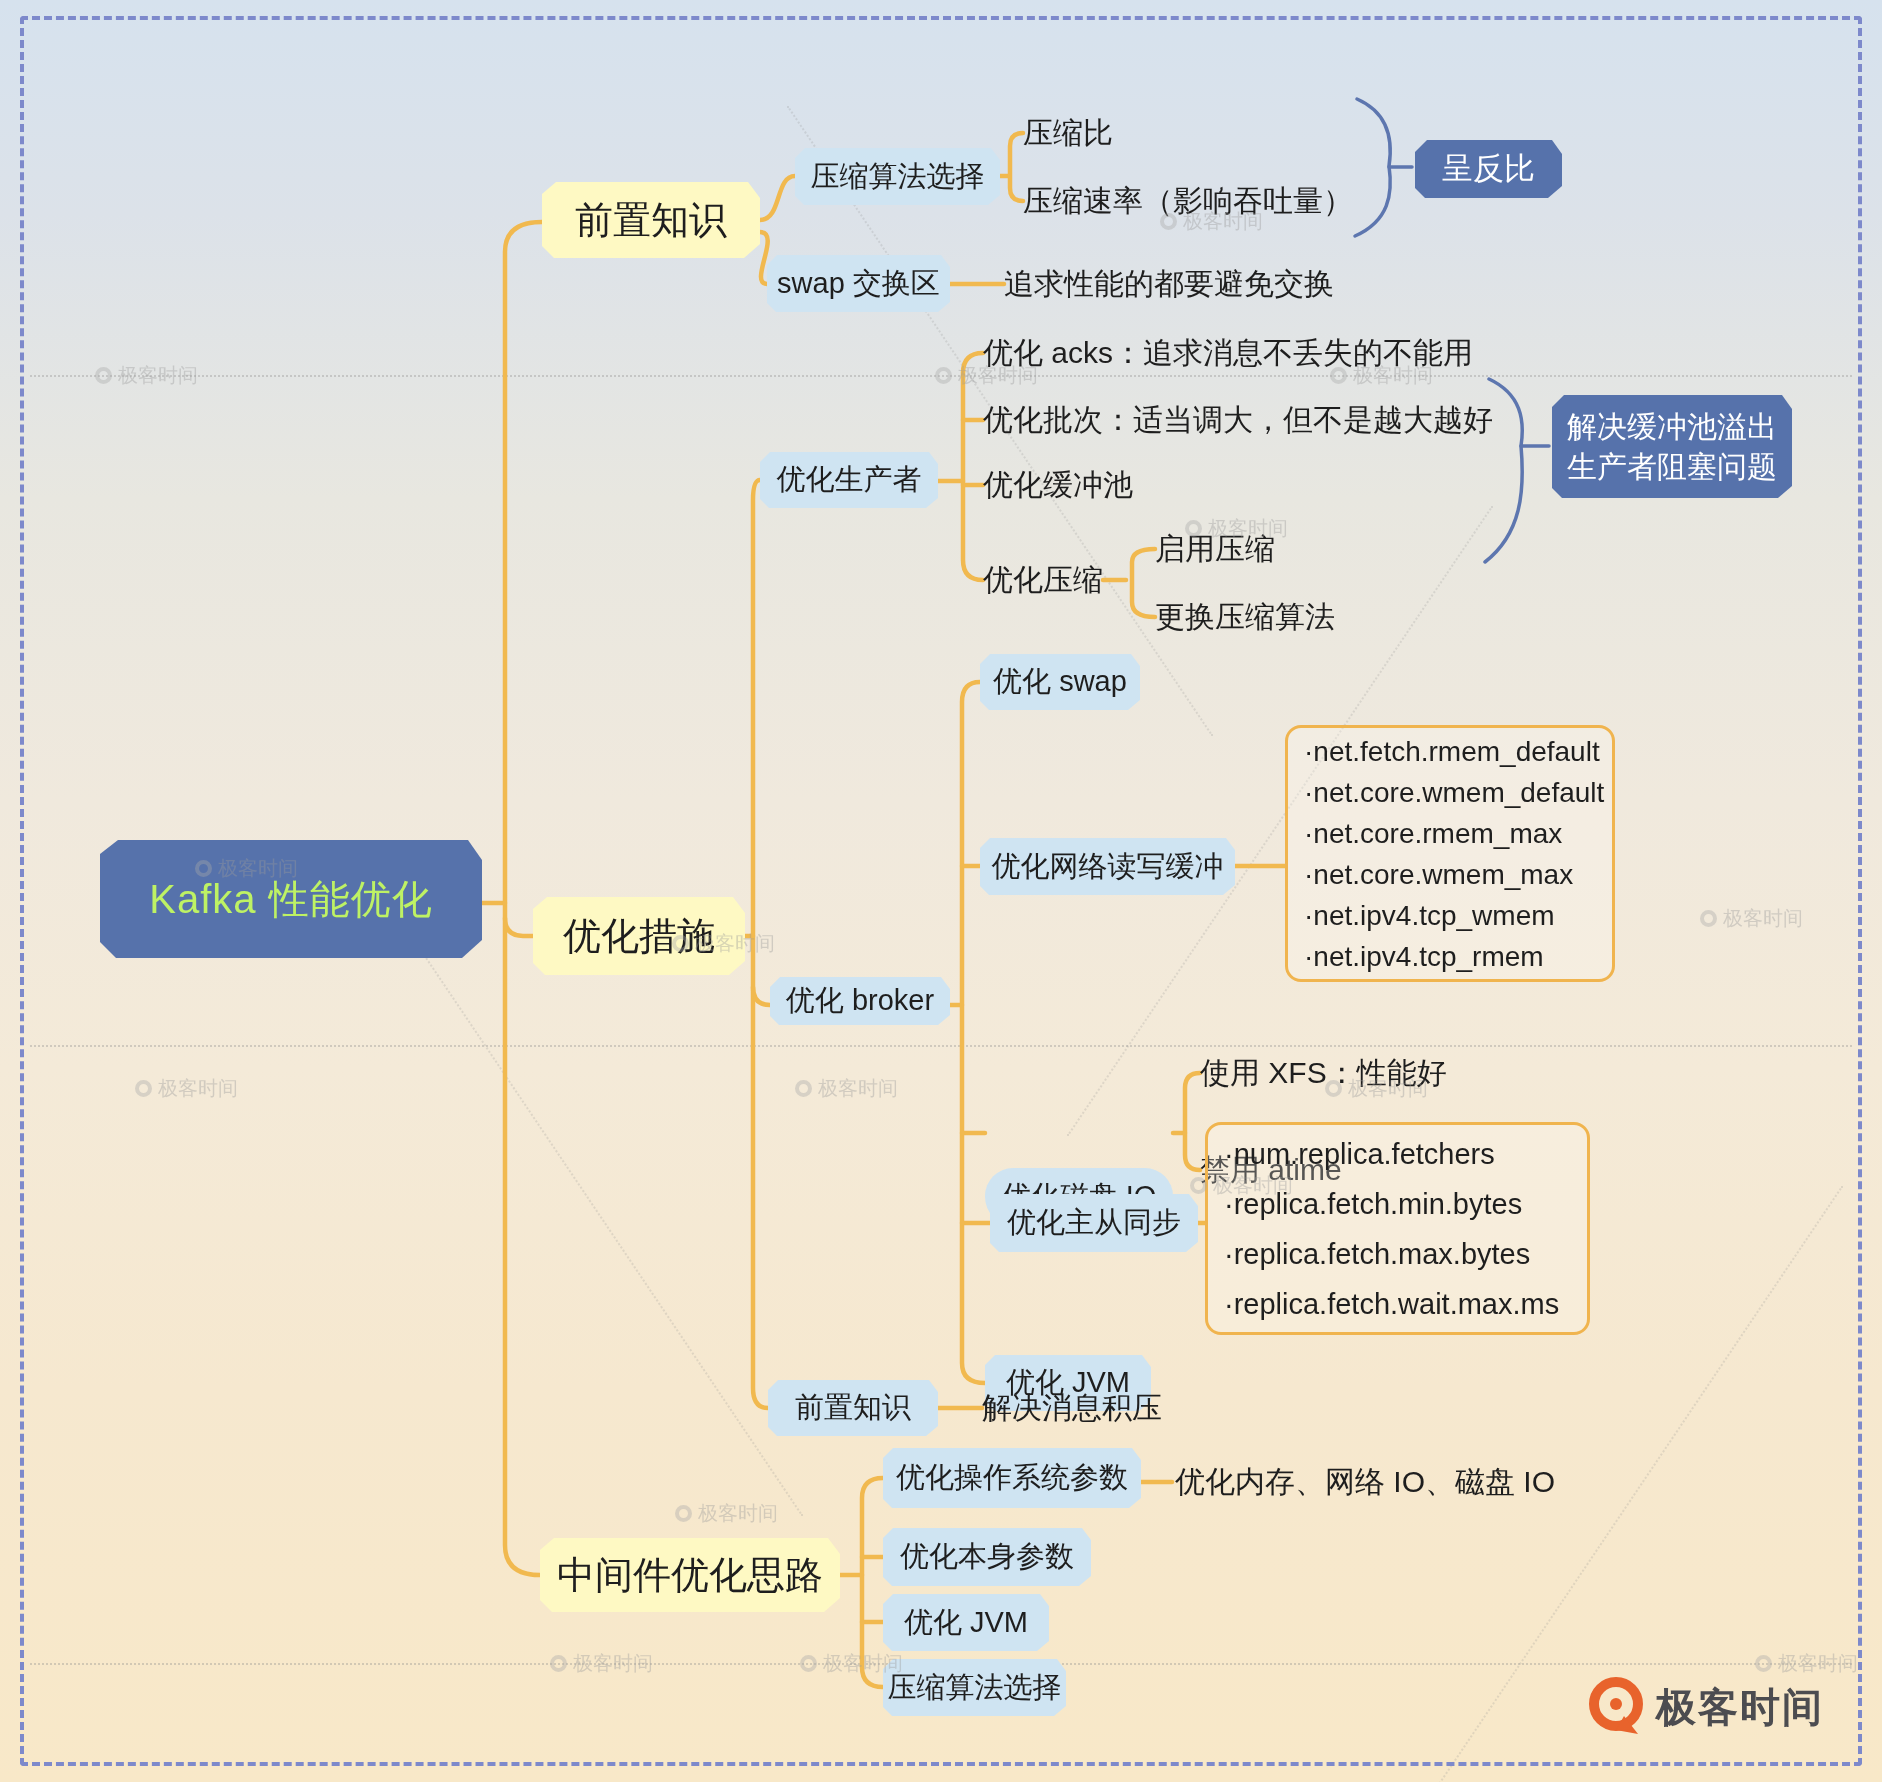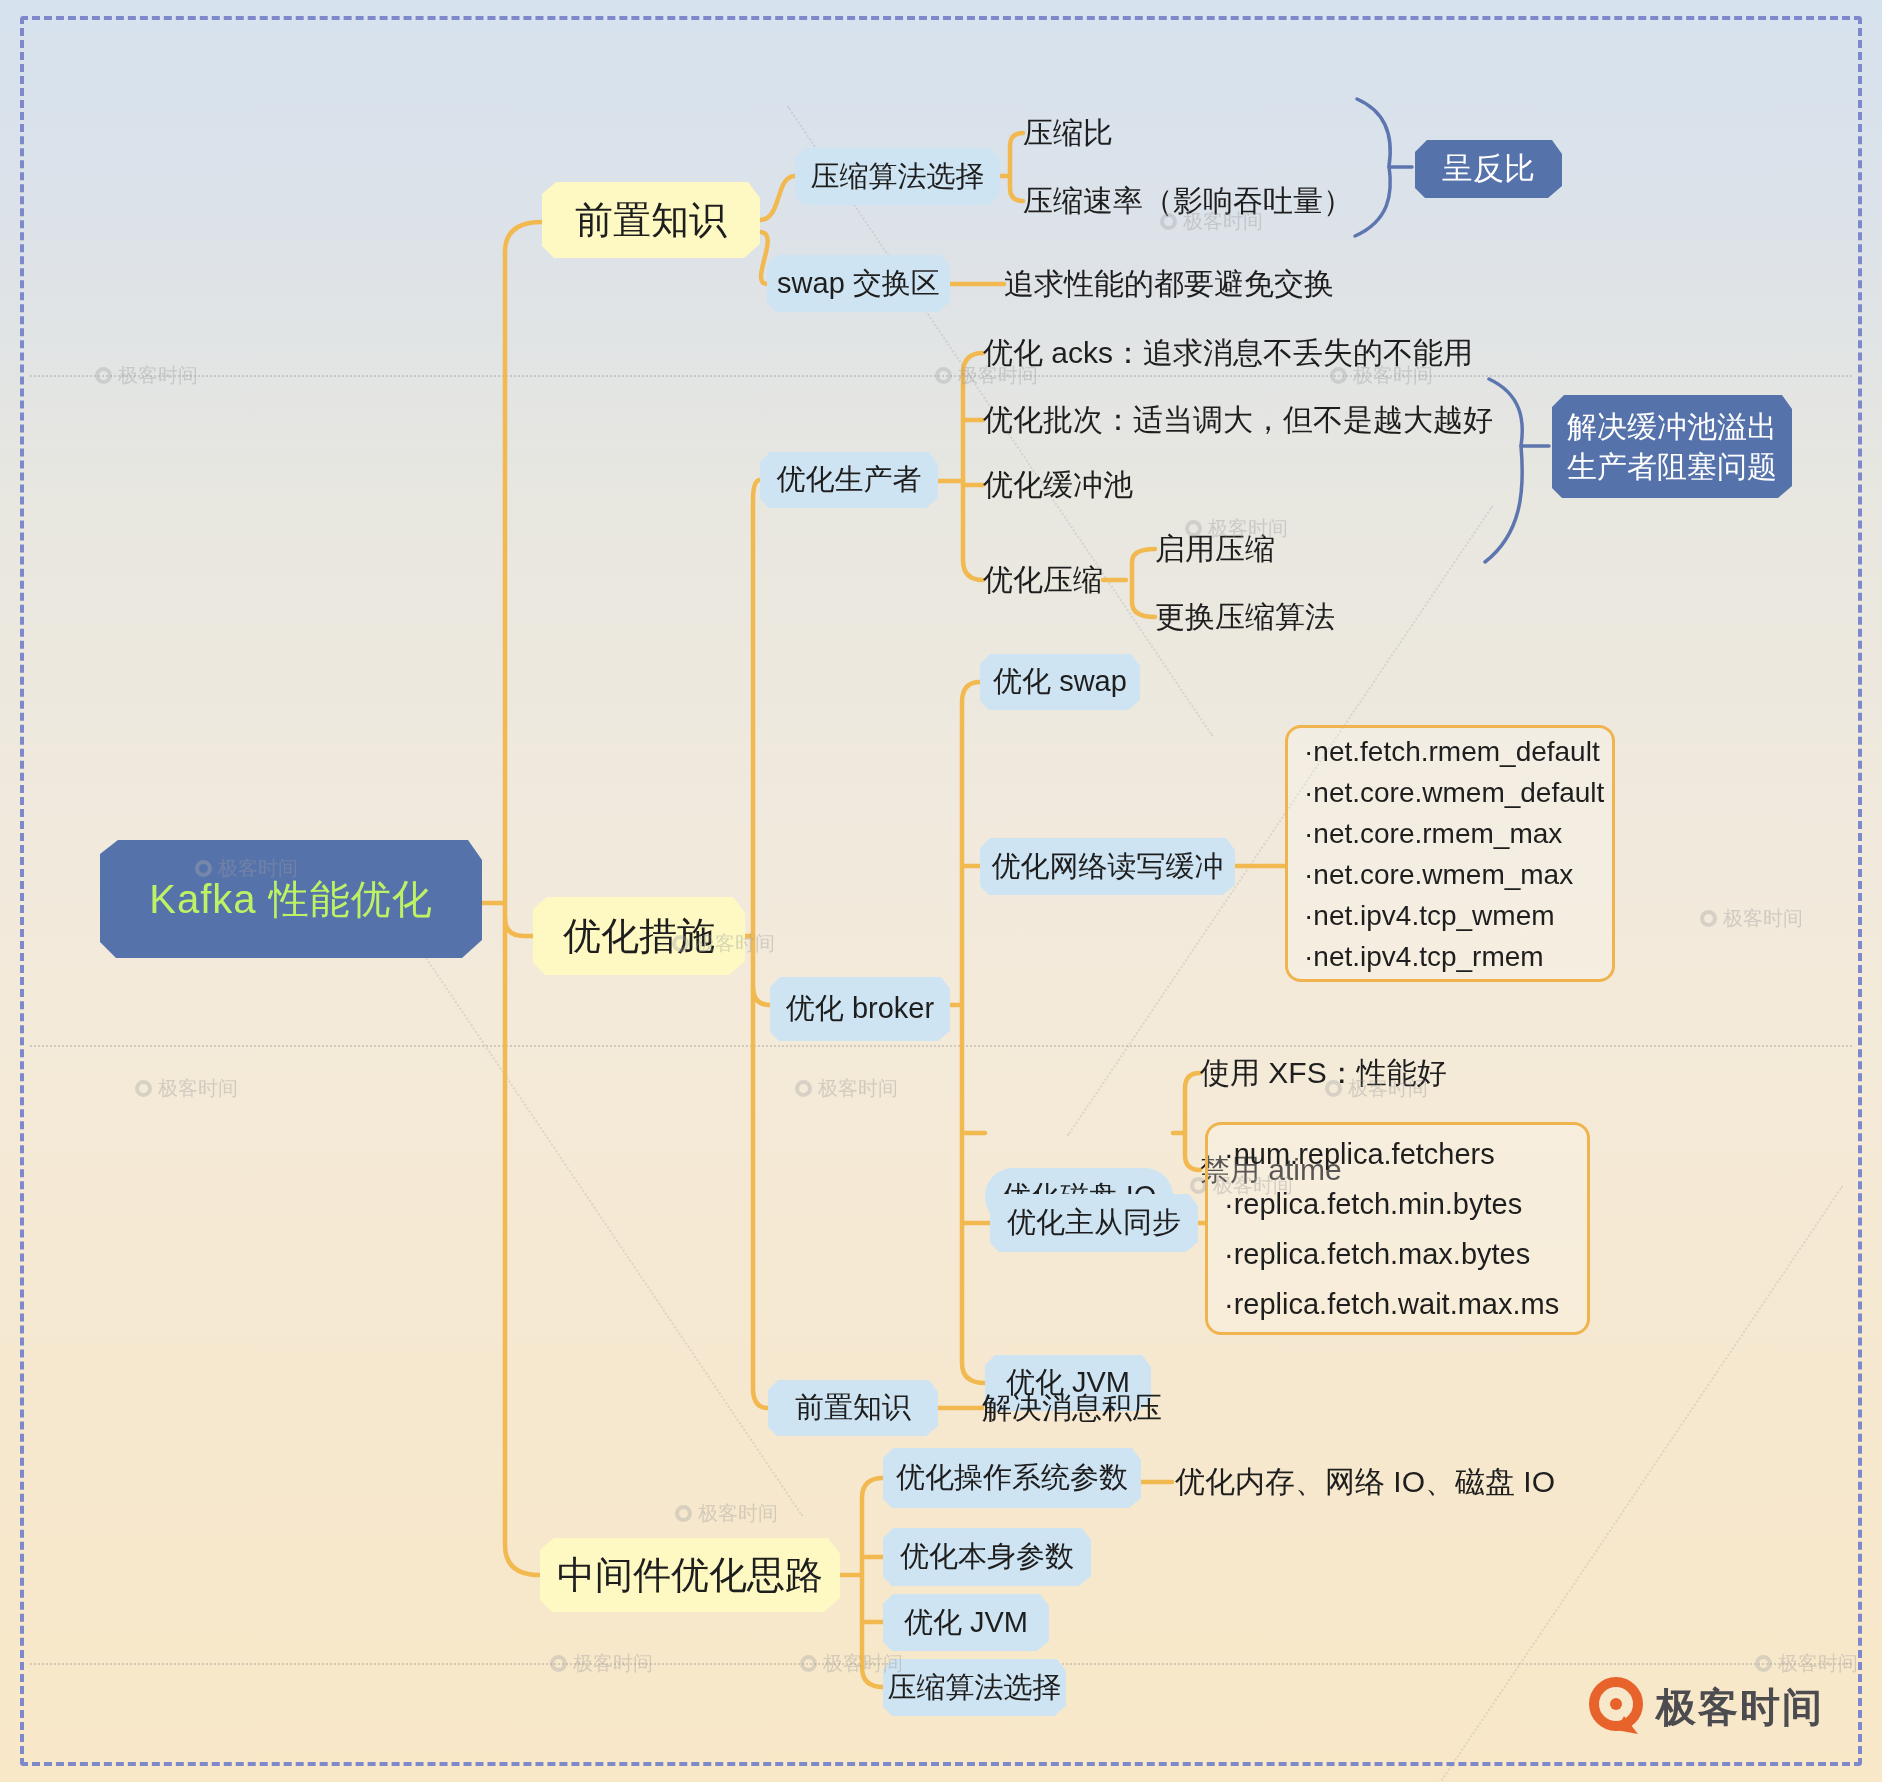--- a/index.html
+++ b/index.html
@@ -124,21 +124,21 @@
     <div class="node label" style="left: 983px; top: 332px;">优化 acks：追求消息不丢失的不能用</div>
     <div class="node label" style="left: 983px; top: 399px;">优化批次：适当调大，但不是越大越好</div>
     <div class="node label" style="left: 983px; top: 464px;">优化缓冲池</div>
     <div class="node callout" style="left: 1552px; top: 395px; width: 240px; height: 103px; font-size: 30px;">
       <div>解决缓冲池溢出</div>
       <div>生产者阻塞问题</div>
     </div>
     <div class="node label" style="left: 983px; top: 559px;">优化压缩</div>
     <div class="node label" style="left: 1155px; top: 528px;">启用压缩</div>
     <div class="node label" style="left: 1155px; top: 596px;">更换压缩算法</div>
-    <div class="node topic" style="left: 770px; top: 977px; width: 180px; height: 64px;">优化 broker</div>
+    <div class="node topic" style="left: 770px; top: 977px; width: 180px; height: 48px;">优化 broker</div>
     <div class="node topic" style="left: 980px; top: 654px; width: 160px; height: 56px;">优化 swap</div>
     <div class="node topic" style="left: 980px; top: 838px; width: 255px; height: 57px;">优化网络读写缓冲</div>
     <div class="node list" style="left: 1285px; top: 725px; width: 330px; height: 257px; font-size: 28px; line-height: 41px; padding: 6px 16px;">
       <div class="item">·net.fetch.rmem_default</div>
       <div class="item">·net.core.wmem_default</div>
       <div class="item">·net.core.rmem_max</div>
       <div class="item">·net.core.wmem_max</div>
       <div class="item">·net.ipv4.tcp_wmem</div>
       <div class="item">·net.ipv4.tcp_rmem</div>
     </div>

